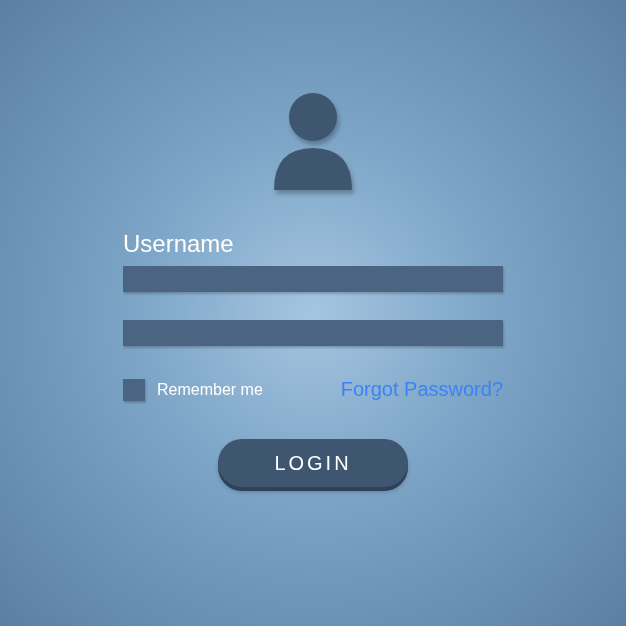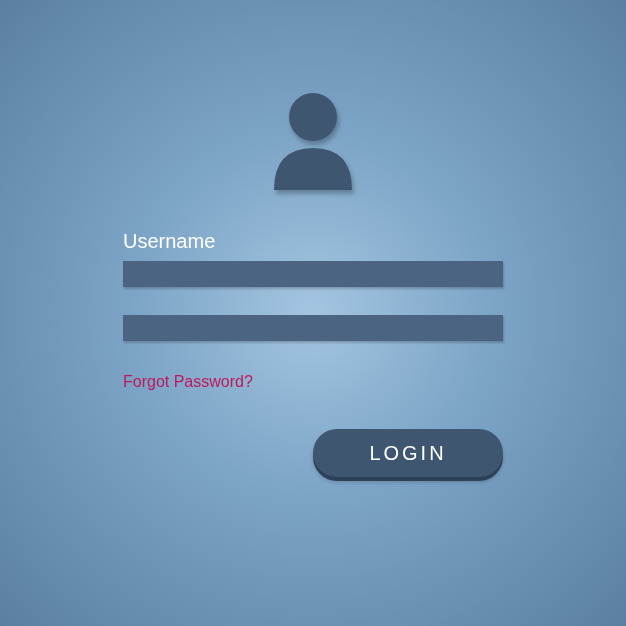--- a/index.html
+++ b/index.html
@@ -24,21 +24,21 @@
       position: relative;
     }
     .user-icon svg {
       filter: drop-shadow(2px 4px 2px rgba(0,0,0,0.25));
     }
     .form-container {
       width: 380px;
     }
     .field-label {
       color: #ffffff;
-      font-size: 20px;
+      font-size: 24px;
       font-weight: 500;
       margin-bottom: 8px;
       display: block;
     }
     .input-field {
       width: 100%;
       height: 26px;
       background: #4a6482;
       border: none;
       margin-bottom: 28px;
@@ -65,27 +65,27 @@
       height: 22px;
       background: #4a6482;
       box-shadow: 1px 2px 2px rgba(0,0,0,0.2);
       cursor: pointer;
     }
     .remember-label {
       color: #ffffff;
       font-size: 16px;
     }
     .forgot-link {
-      color: #be185d;
-      font-size: 16px;
+      color: #3b82f6;
+      font-size: 20px;
       cursor: pointer;
     }
     .login-button-wrap {
       display: flex;
-      justify-content: flex-end;
+      justify-content: center;
       margin-top: 19px;
     }
     .login-button {
       width: 190px;
       height: 48px;
       background: #3f5670;
       border: none;
       border-radius: 24px;
       color: #ffffff;
       font-size: 20px;
@@ -105,19 +105,23 @@
   </svg>
 </div>
 
 <div class="form-container">
   <label class="field-label">Username</label>
   <input type="text" class="input-field" style="">
 
   <input type="password" class="input-field" style="">
 
   <div class="options-row">
+    <div class="remember-wrap">
+      <div class="checkbox"></div>
+      <span class="remember-label">Remember me</span>
+    </div>
     <span class="forgot-link">Forgot Password?</span>
   </div>
 
   <div class="login-button-wrap">
     <button class="login-button">LOGIN</button>
   </div>
 </div>
 
 </body></html>

